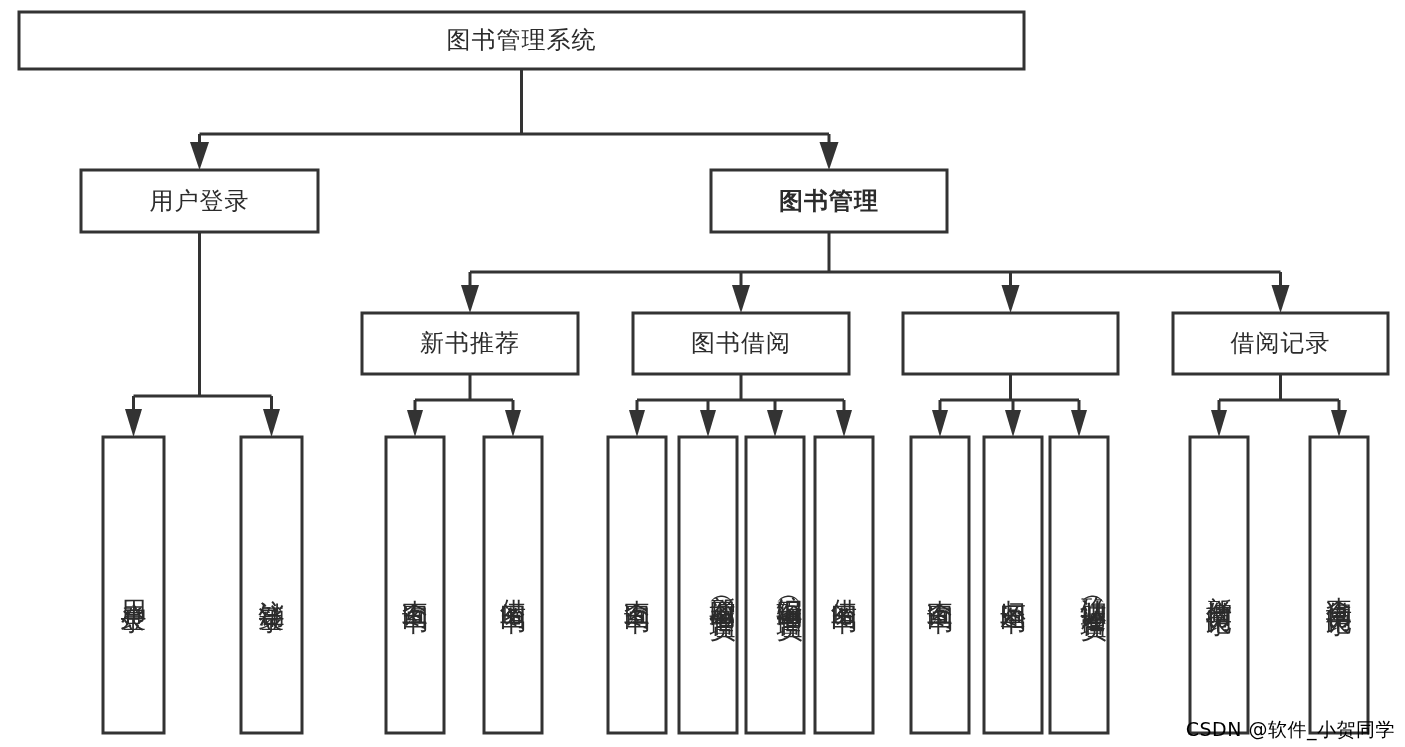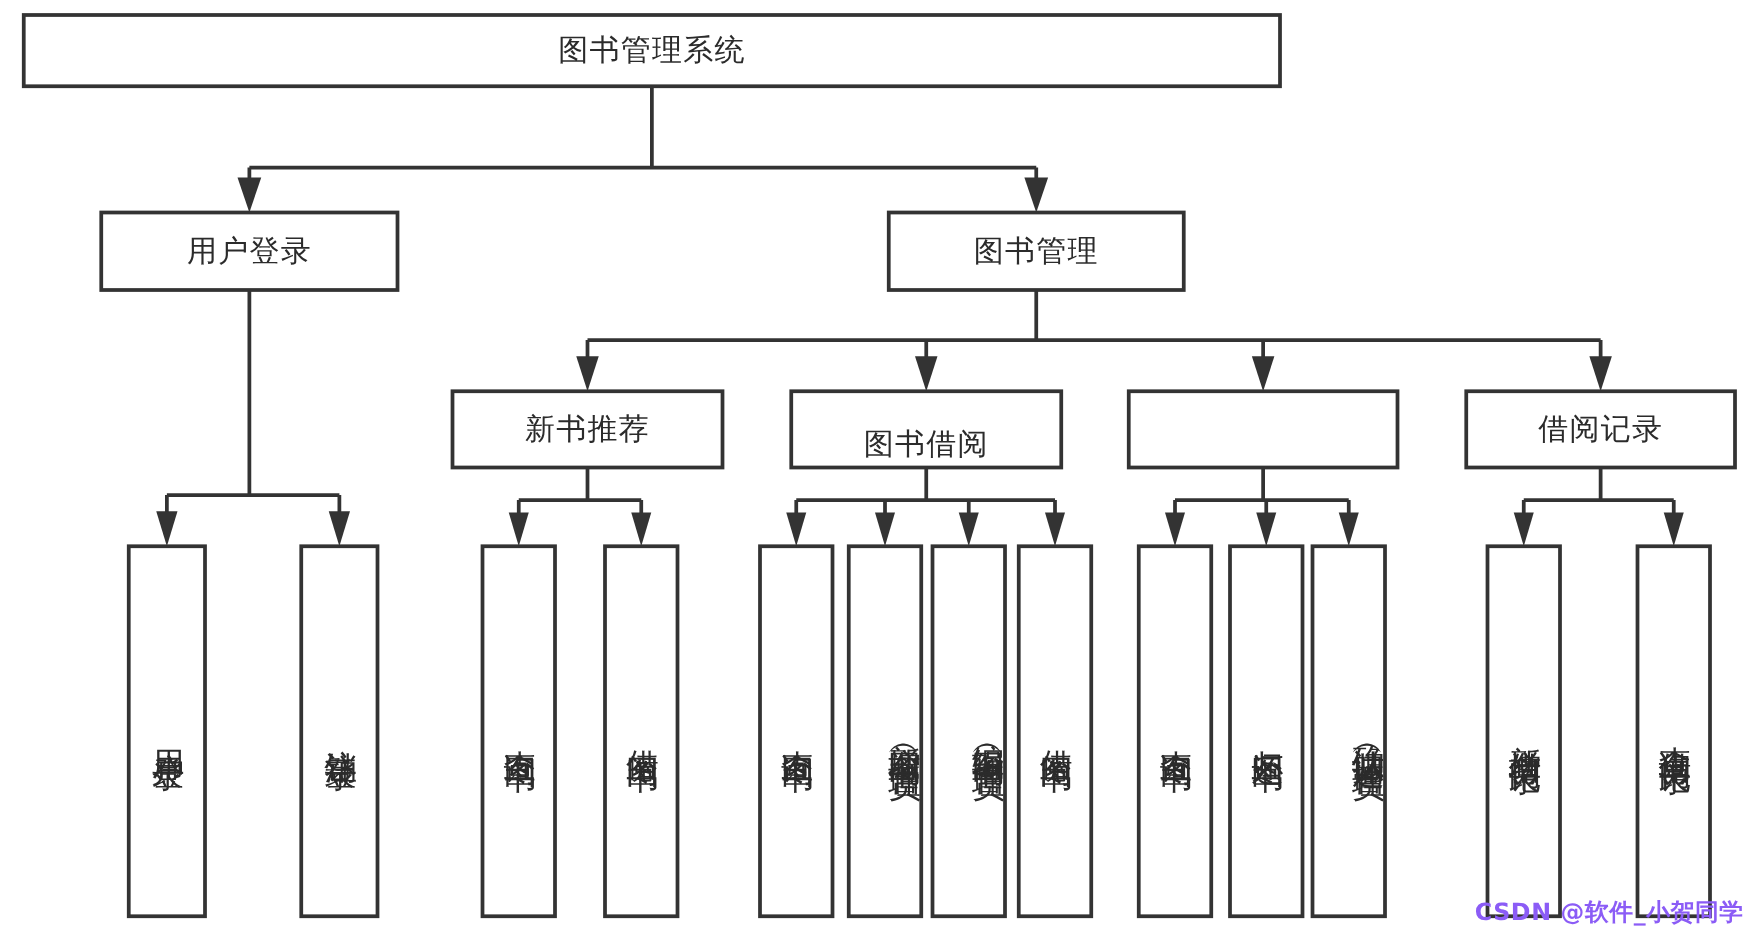--- a/index.html
+++ b/index.html
@@ -62,25 +62,24 @@
   }
   .node-label.vertical.top-aligned {
     align-items: flex-start;
     padding-top: 6px;
   }
   .watermark {
     position: absolute;
     right: 10px;
     bottom: 4px;
     font-size: 19px;
-    color: #8b5cf6;
+    color: #000000;
     font-family: "DejaVu Sans", "Liberation Sans", sans-serif;
     white-space: nowrap;
     letter-spacing: 0.5px;
-    font-weight: bold;
   }
 </style>
 </head>
 <body>
 
 <div id="diagram-root">
 
   <svg class="canvas" viewBox="0 0 1405 747">
 
     <g>
@@ -177,24 +176,24 @@
     <rect class="node-box" x="911" y="437" width="58" height="296"></rect>
     <rect class="node-box" x="984" y="437" width="58" height="296"></rect>
     <rect class="node-box" x="1050" y="437" width="58" height="296"></rect>
     <rect class="node-box" x="1190" y="437" width="58" height="296"></rect>
     <rect class="node-box" x="1310" y="437" width="58" height="296"></rect>
   </svg>
 
   <div class="node-label horizontal" style="left:19px; top:12px; width:1005px; height:57px;">图书管理系统</div>
 
   <div class="node-label horizontal" style="left:81px; top:170px; width:237px; height:62px;">用户登录</div>
-  <div class="node-label horizontal" style="left:711px; top:170px; width:236px; height:62px;">图书管理</div>
+  <div class="node-label horizontal" style="left:711px; top:170px; width:236px; height:62px;font-weight:bold;">图书管理</div>
 
   <div class="node-label horizontal" style="left:362px; top:313px; width:216px; height:61px;text-align:center;">新书推荐</div>
-  <div class="node-label horizontal" style="left:633px; top:325px; width:216px; height:61px;">图书借阅</div>
+  <div class="node-label horizontal" style="left:633px; top:313px; width:216px; height:61px;">图书借阅</div>
   <div class="node-label horizontal" style="left:1173px; top:313px; width:215px; height:61px;text-align:right;">借阅记录</div>
 
   <div class="node-label vertical" style="left:103px; top:437px; width:61px; height:296px;">用户登录</div>
   <div class="node-label vertical" style="left:241px; top:437px; width:61px; height:296px;">注销登录</div>
   <div class="node-label vertical" style="left:386px; top:437px; width:58px; height:296px;">查询图书</div>
   <div class="node-label vertical" style="left:484px; top:437px; width:58px; height:296px;">借阅图书</div>
   <div class="node-label vertical" style="left:608px; top:437px; width:58px; height:296px;">查询图书</div>
   <div class="node-label vertical top-aligned" style="left:679px; top:437px; width:58px; height:296px;">新增图书（管理员）</div>
   <div class="node-label vertical top-aligned" style="left:746px; top:437px; width:58px; height:296px;">编辑图书（管理员）</div>
   <div class="node-label vertical" style="left:815px; top:437px; width:58px; height:296px;">借阅图书</div>

